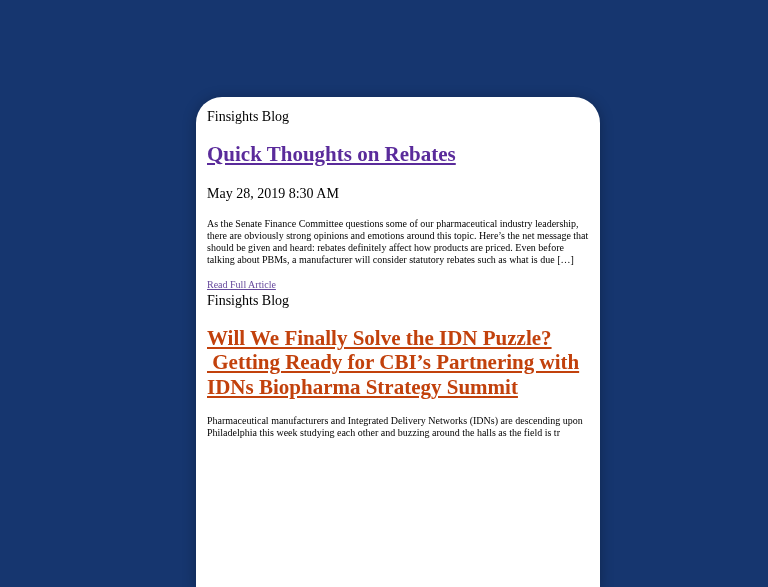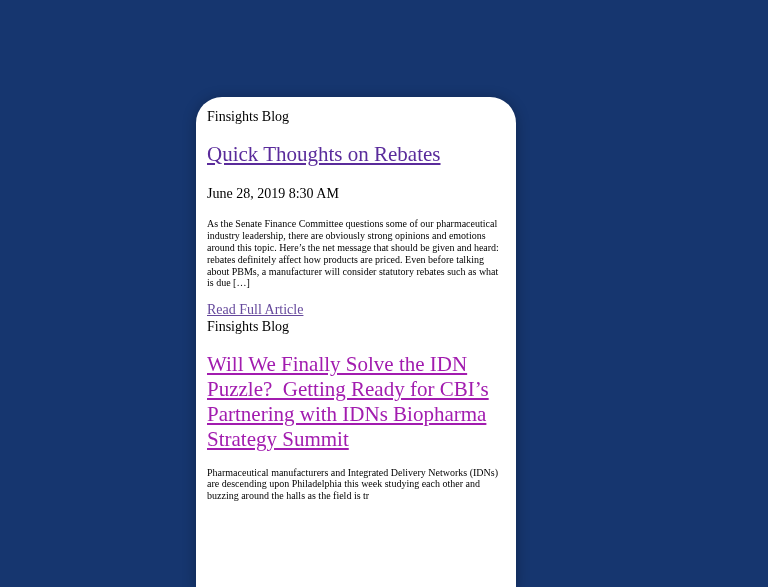--- a/index.html
+++ b/index.html
@@ -12,21 +12,21 @@
     overflow: hidden;
     background: #16366F;
     font-family: "Liberation Serif", "DejaVu Serif", serif;
     color: #000000;
     position: relative;
   }
   .card {
     position: absolute;
     left: 196px;
     top: 97px;
-    width: 320px;
+    width: 404px;
     height: 490px;
     background: #FFFFFF;
     border-radius: 26px 26px 0 0;
     box-sizing: border-box;
     padding: 12px 11px 16px 11px;
     overflow: hidden;
     box-shadow: 0 2px 14px rgba(0,0,0,0.30);
   }
   .post-label {
     font-size: 14px;
@@ -34,66 +34,66 @@
     margin: 0;
     color: #000000;
   }
   .post-label.second {
     margin-top: 1px;
   }
   .post-title {
     margin: 17px 8px 0 0;
     font-size: 21px;
     line-height: 1.18;
-    font-weight: normal;
+    font-weight: bold;
   }
   .post-title a {
     text-decoration: underline;
     cursor: pointer;
   }
   .title-visited {
     color: #5A2B9B;
   }
   .title-link {
-    color: #a21caf;
+    color: #c2410c;
   }
   .post-date {
     margin: 19px 0 0 0;
     font-size: 14px;
     line-height: 1.15;
   }
   .post-excerpt {
     margin: 16px 0 0 0;
     font-size: 10px;
     line-height: 1.19;
   }
   .post-excerpt.second {
     margin-top: 15px;
   }
   .read-link {
     display: inline-block;
     margin-top: 13px;
-    font-size: 14px;
+    font-size: 10px;
     line-height: 1.15;
     color: #65489C;
     text-decoration: underline;
     cursor: pointer;
   }
 </style>
 </head>
 <body>
 
 <div class="card">
 
   <article>
     <div class="post-label">Finsights Blog</div>
     <h2 class="post-title">
       <a class="title-visited">Quick Thoughts on Rebates</a>
     </h2>
-    <div class="post-date">June 28, 2019 8:30 AM</div>
+    <div class="post-date">May 28, 2019 8:30 AM</div>
     <p class="post-excerpt">As the Senate Finance Committee questions some of our pharmaceutical industry leadership, there are obviously strong opinions and emotions around this topic. Here’s the net message that should be given and heard: rebates definitely affect how products are priced. Even before talking about PBMs, a manufacturer will consider statutory rebates such as what is due […]</p>
     <a class="read-link">Read Full Article</a>
   </article>
 
   <article>
     <div class="post-label second">Finsights Blog</div>
     <h2 class="post-title">
       <a class="title-link">Will We Finally Solve the IDN Puzzle? &nbsp;Getting Ready for CBI’s Partnering with IDNs Biopharma Strategy Summit</a>
     </h2>
     <p class="post-excerpt second">Pharmaceutical manufacturers and Integrated Delivery Networks (IDNs) are descending upon Philadelphia this week studying each other and buzzing around the halls as the field is tr</p>

